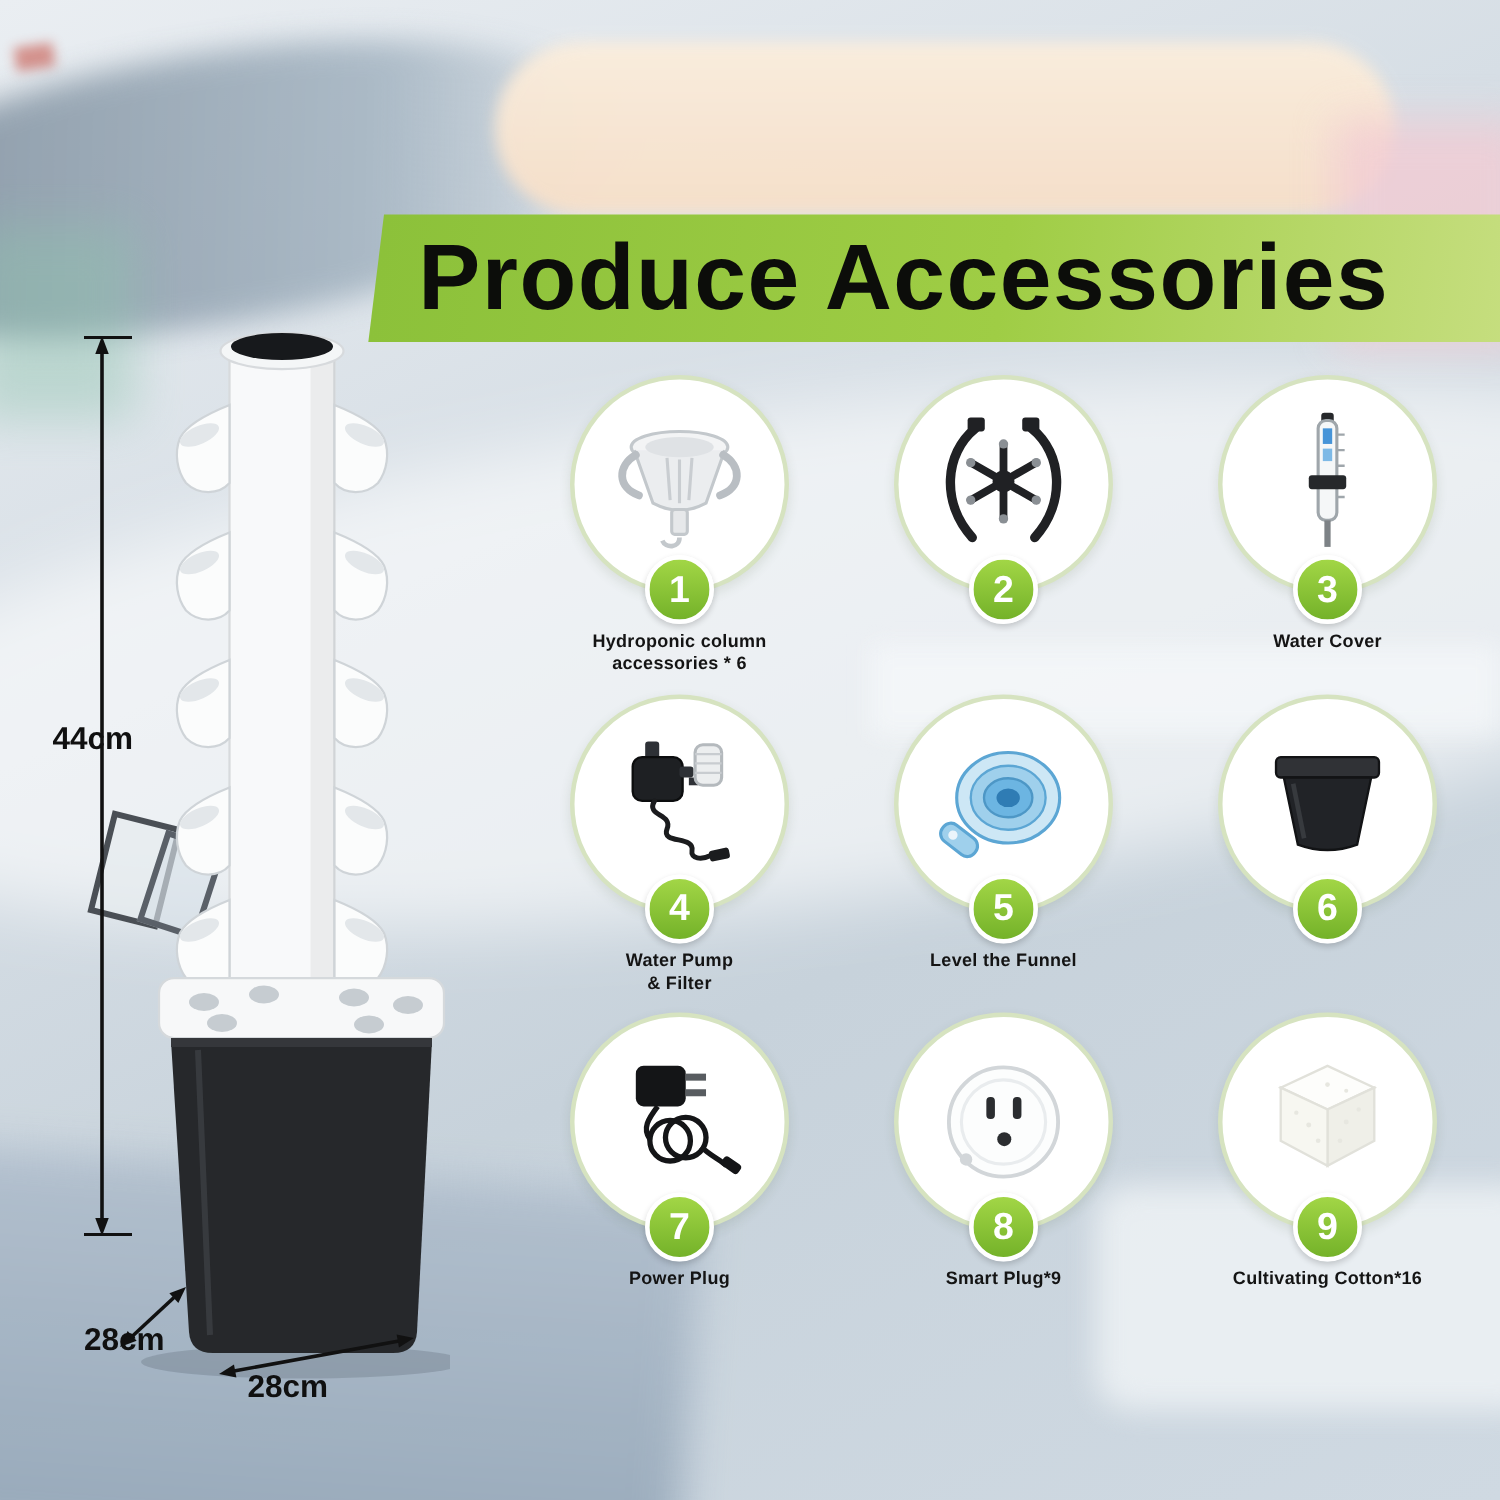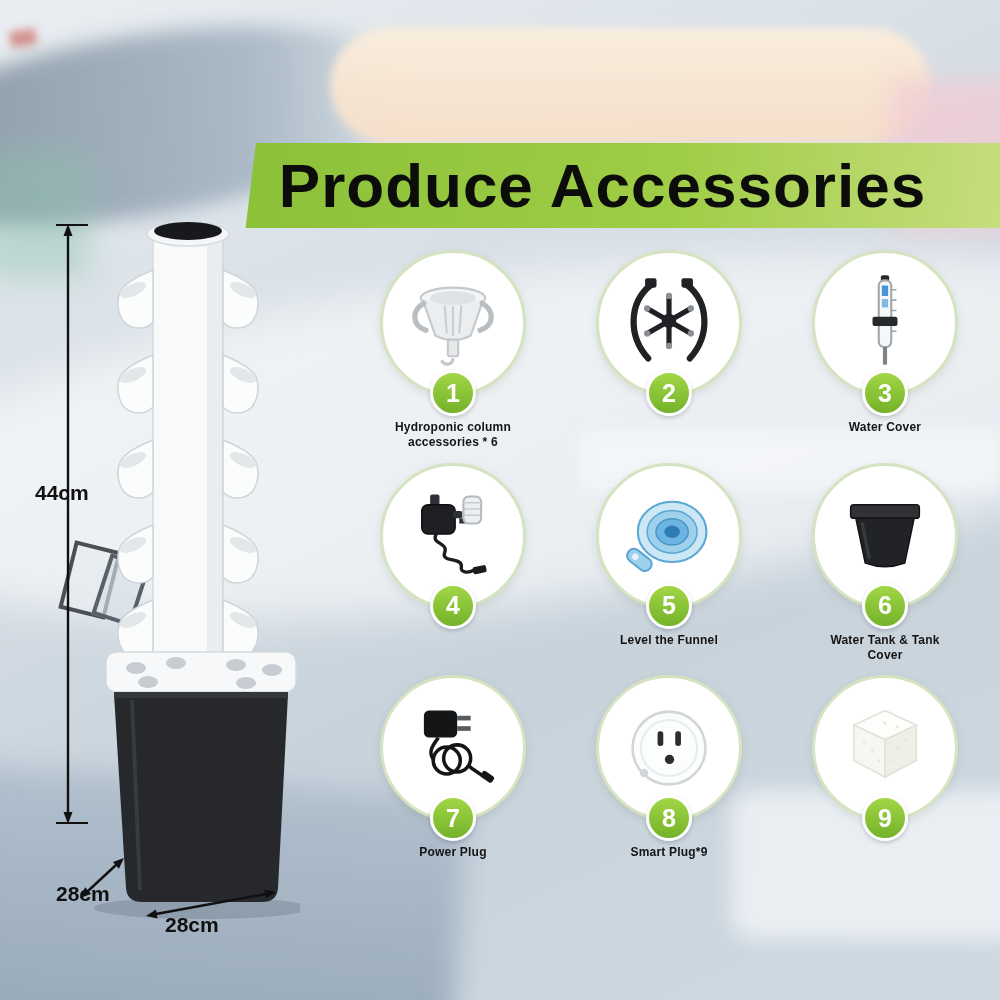--- a/index.html
+++ b/index.html
@@ -219,20 +219,22 @@
           <rect x="20" y="20" width="32" height="28" rx="6" fill="#1e2023" stroke="#0c0d0e" stroke-width="1.5"></rect>
           <rect x="50" y="26" width="9" height="7" rx="2" fill="#2e3136"></rect>
           <rect x="56" y="33" width="6" height="5" fill="#2e3136"></rect>
           <rect x="60" y="12" width="17" height="26" rx="5" fill="#eceeef" stroke="#b4b9bd" stroke-width="2"></rect>
           <path d="M60,18 h17 M60,24 h17 M60,30 h17" stroke="#c8ccd0" stroke-width="1.5"></path>
           <path d="M34,48 C28,58 46,56 42,66 C38,76 60,70 58,80 C57,85 64,86 70,83" fill="none" stroke="#1b1c1e" stroke-width="3.2" stroke-linecap="round"></path>
           <rect x="69" y="79" width="13" height="7" rx="2" fill="#1b1c1e" transform="rotate(-12 75 82)"></rect>
         </svg>
       </div>
       <div class="badge">4</div>
+      <div class="label">Water Pump
+&amp; Filter</div>
     </div>
 
     <div class="cell">
       <div class="circle">
         <svg width="104" height="104" viewBox="0 0 100 100">
           <g transform="rotate(38 22 74)">
             <rect x="8" y="67" width="26" height="13" rx="6" fill="#9fd0ec" stroke="#5ca6d4" stroke-width="2"></rect>
             <circle cx="16" cy="73.5" r="3" fill="#eaf4fb"></circle>
           </g>
           <ellipse cx="53" cy="46" rx="33" ry="29" fill="#cde7f5" stroke="#5ca6d4" stroke-width="2"></ellipse>
@@ -247,22 +249,20 @@
 
     <div class="cell">
       <div class="circle">
         <svg width="104" height="104" viewBox="0 0 100 100">
           <rect x="17" y="20" width="66" height="13" rx="3" fill="#303236" stroke="#121315" stroke-width="1.5"></rect>
           <path d="M22,33 L78,33 L69,76 Q50,83 31,76 Z" fill="#212327" stroke="#121315" stroke-width="1.5"></path>
           <path d="M28,37 L35,72" stroke="#3d4045" stroke-width="3" opacity="0.8" fill="none"></path>
         </svg>
       </div>
       <div class="badge">6</div>
-      <div class="label">Water Tank &amp; Tank
-Cover</div>
     </div>
 
     <div class="cell">
       <div class="circle">
         <svg width="104" height="104" viewBox="0 0 100 100">
           <rect x="22" y="14" width="32" height="26" rx="5" fill="#141517"></rect>
           <rect x="54" y="19" width="13" height="4.5" fill="#585c60"></rect>
           <rect x="54" y="29" width="13" height="4.5" fill="#585c60"></rect>
           <g fill="none" stroke="#141517" stroke-width="3.4">
             <path d="M36,40 C30,48 26,54 31,61"></path>
@@ -304,16 +304,17 @@
               <circle cx="44" cy="62" r="1.5"></circle>
             <circle cx="62" cy="50" r="1.6"></circle>
               <circle cx="70" cy="42" r="1.4"></circle>
               <circle cx="58" cy="62" r="1.5"></circle>
             <circle cx="50" cy="26" r="1.5"></circle>
               <circle cx="62" cy="30" r="1.3"></circle>
           </g>
         </svg>
       </div>
       <div class="badge">9</div>
+      <div class="label">Cultivating Cotton*16</div>
     </div>
 
   </div>
 </div>
 
 </body></html>

